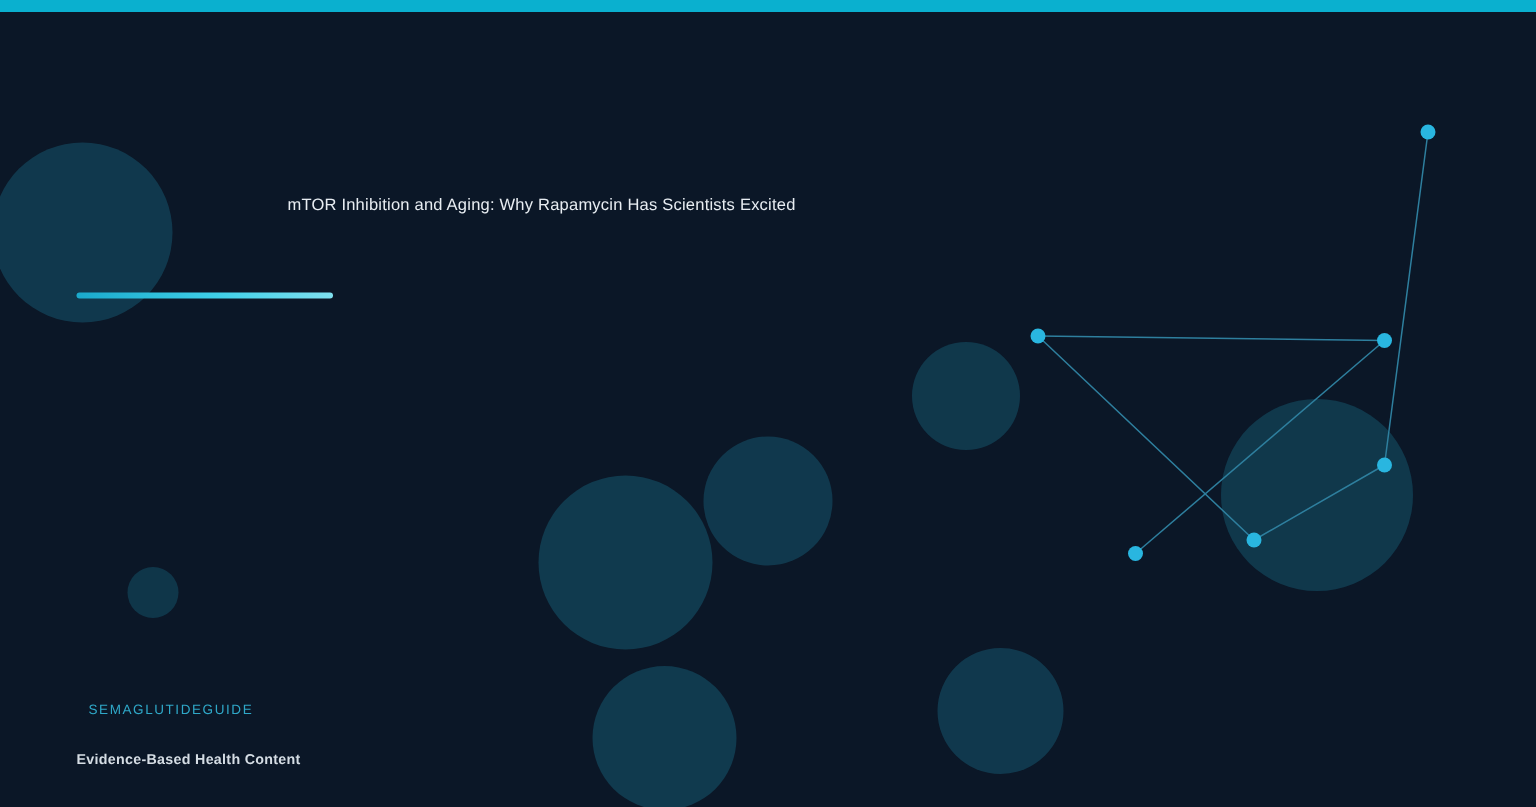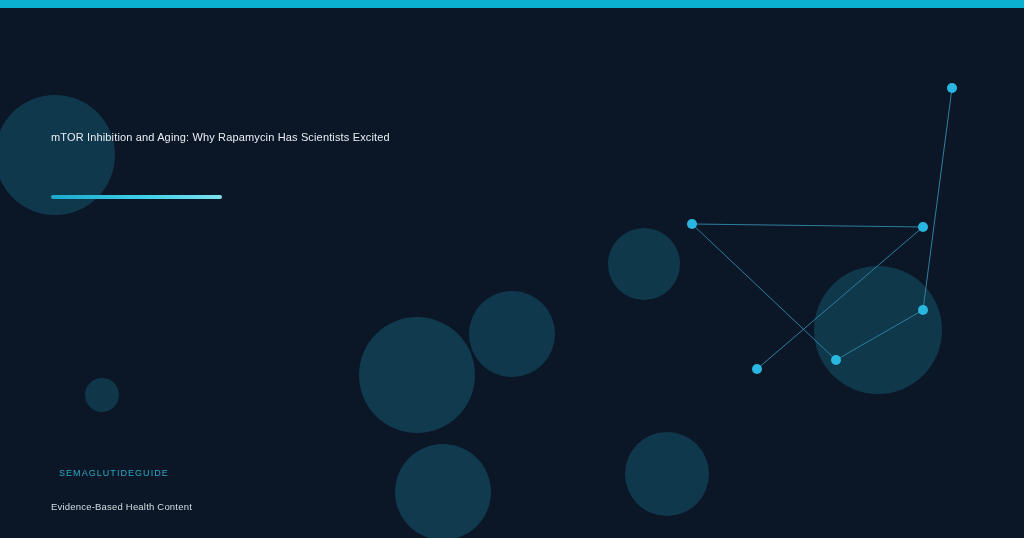--- a/index.html
+++ b/index.html
@@ -50,20 +50,21 @@
     height: 538px;
     pointer-events: none;
   }
 
   
   #headline-block {
     position: absolute;
     left: 51px;
     top: 129px;
     width: 620px;
+    text-align: center;
   }
   #page-title {
     margin: 0;
     font-size: 11px;
     font-weight: 400;
     line-height: 16px;
     color: #e8edf2;
     letter-spacing: 0.15px;
   }
   #title-underline {
@@ -86,21 +87,21 @@
     font-size: 9px;
     font-weight: 400;
     letter-spacing: 1.05px;
     color: #2fa8c8;
     line-height: 14px;
   }
   #brand-tagline {
     margin: 0;
     padding-top: 12px;
     font-size: 9.5px;
-    font-weight: 400;
+    font-weight: 700;
     letter-spacing: 0.2px;
     color: #d5dde4;
     line-height: 14px;
   }
 </style>
 </head>
 <body>
 
 <div id="stage">
 

